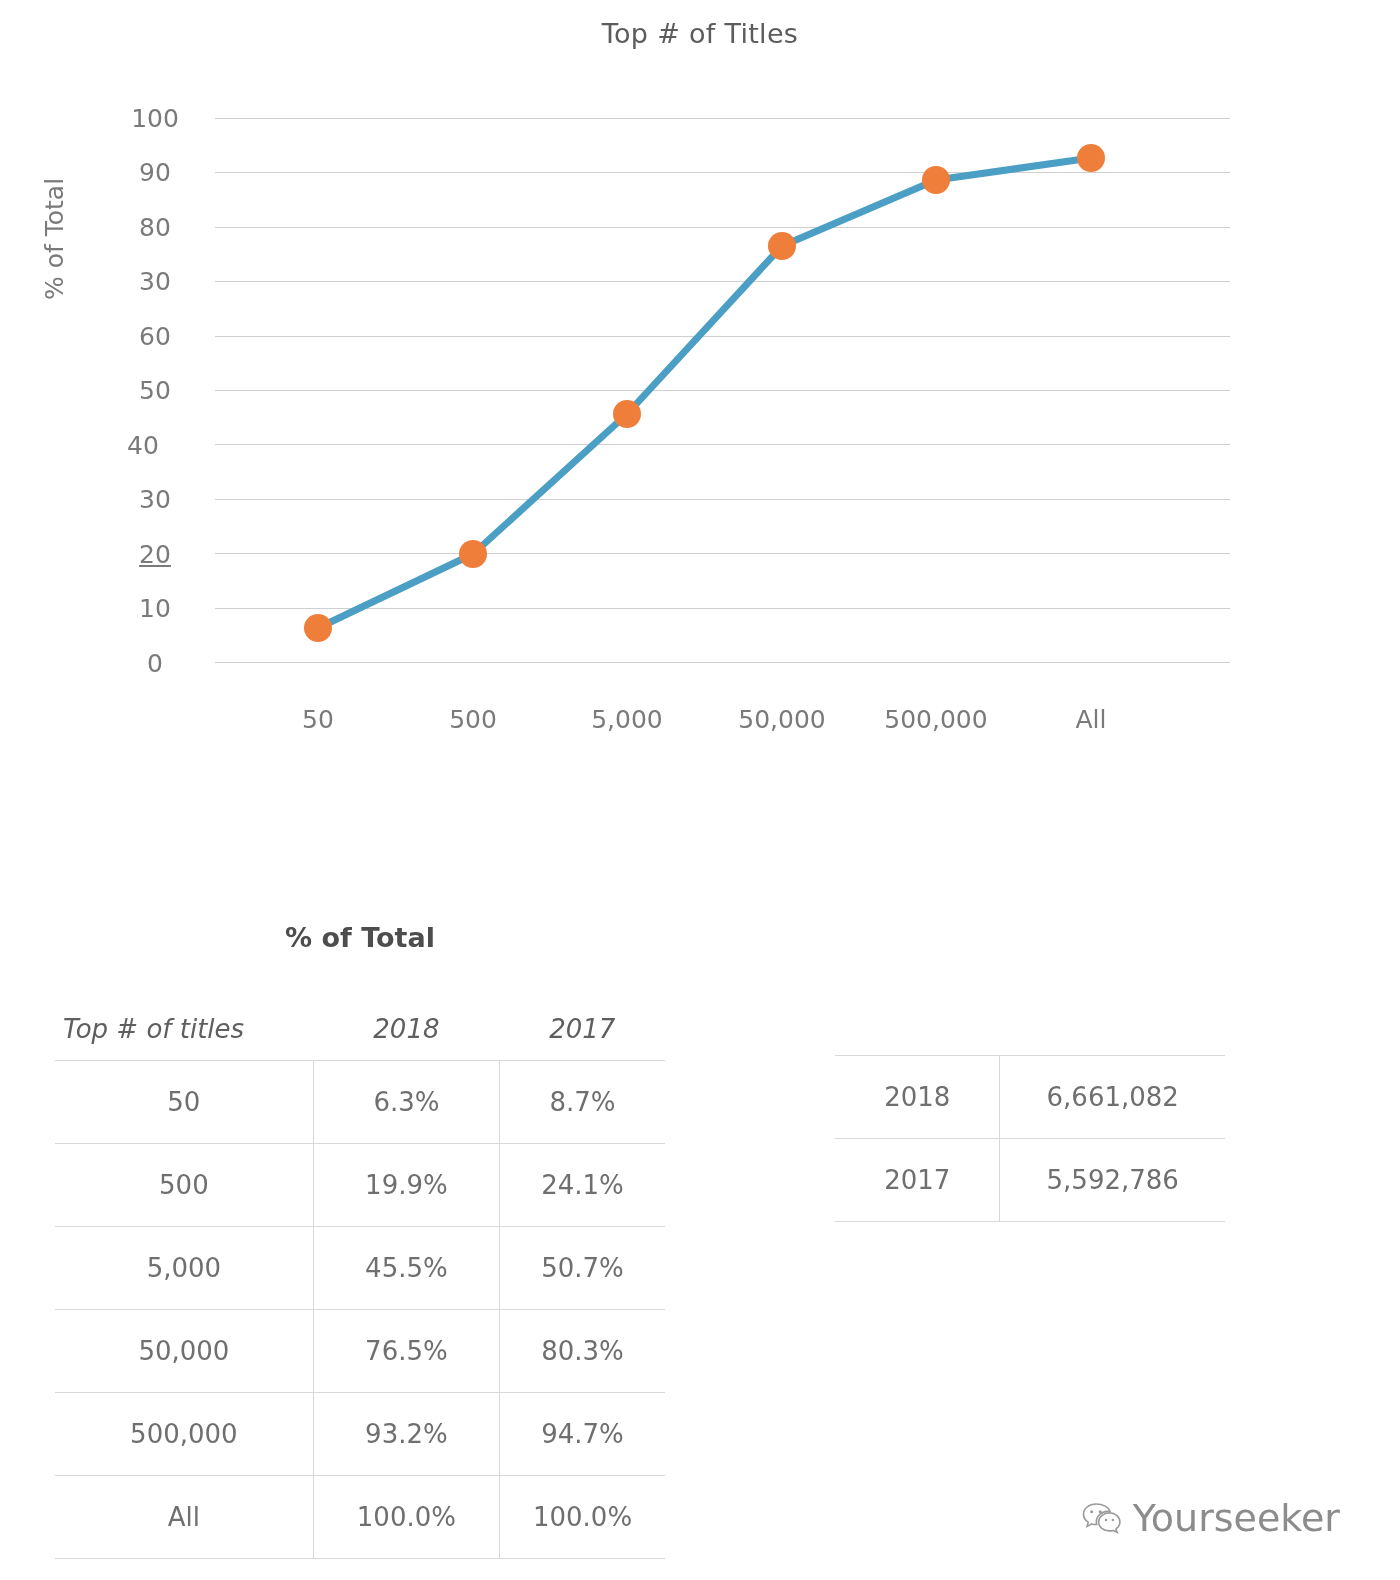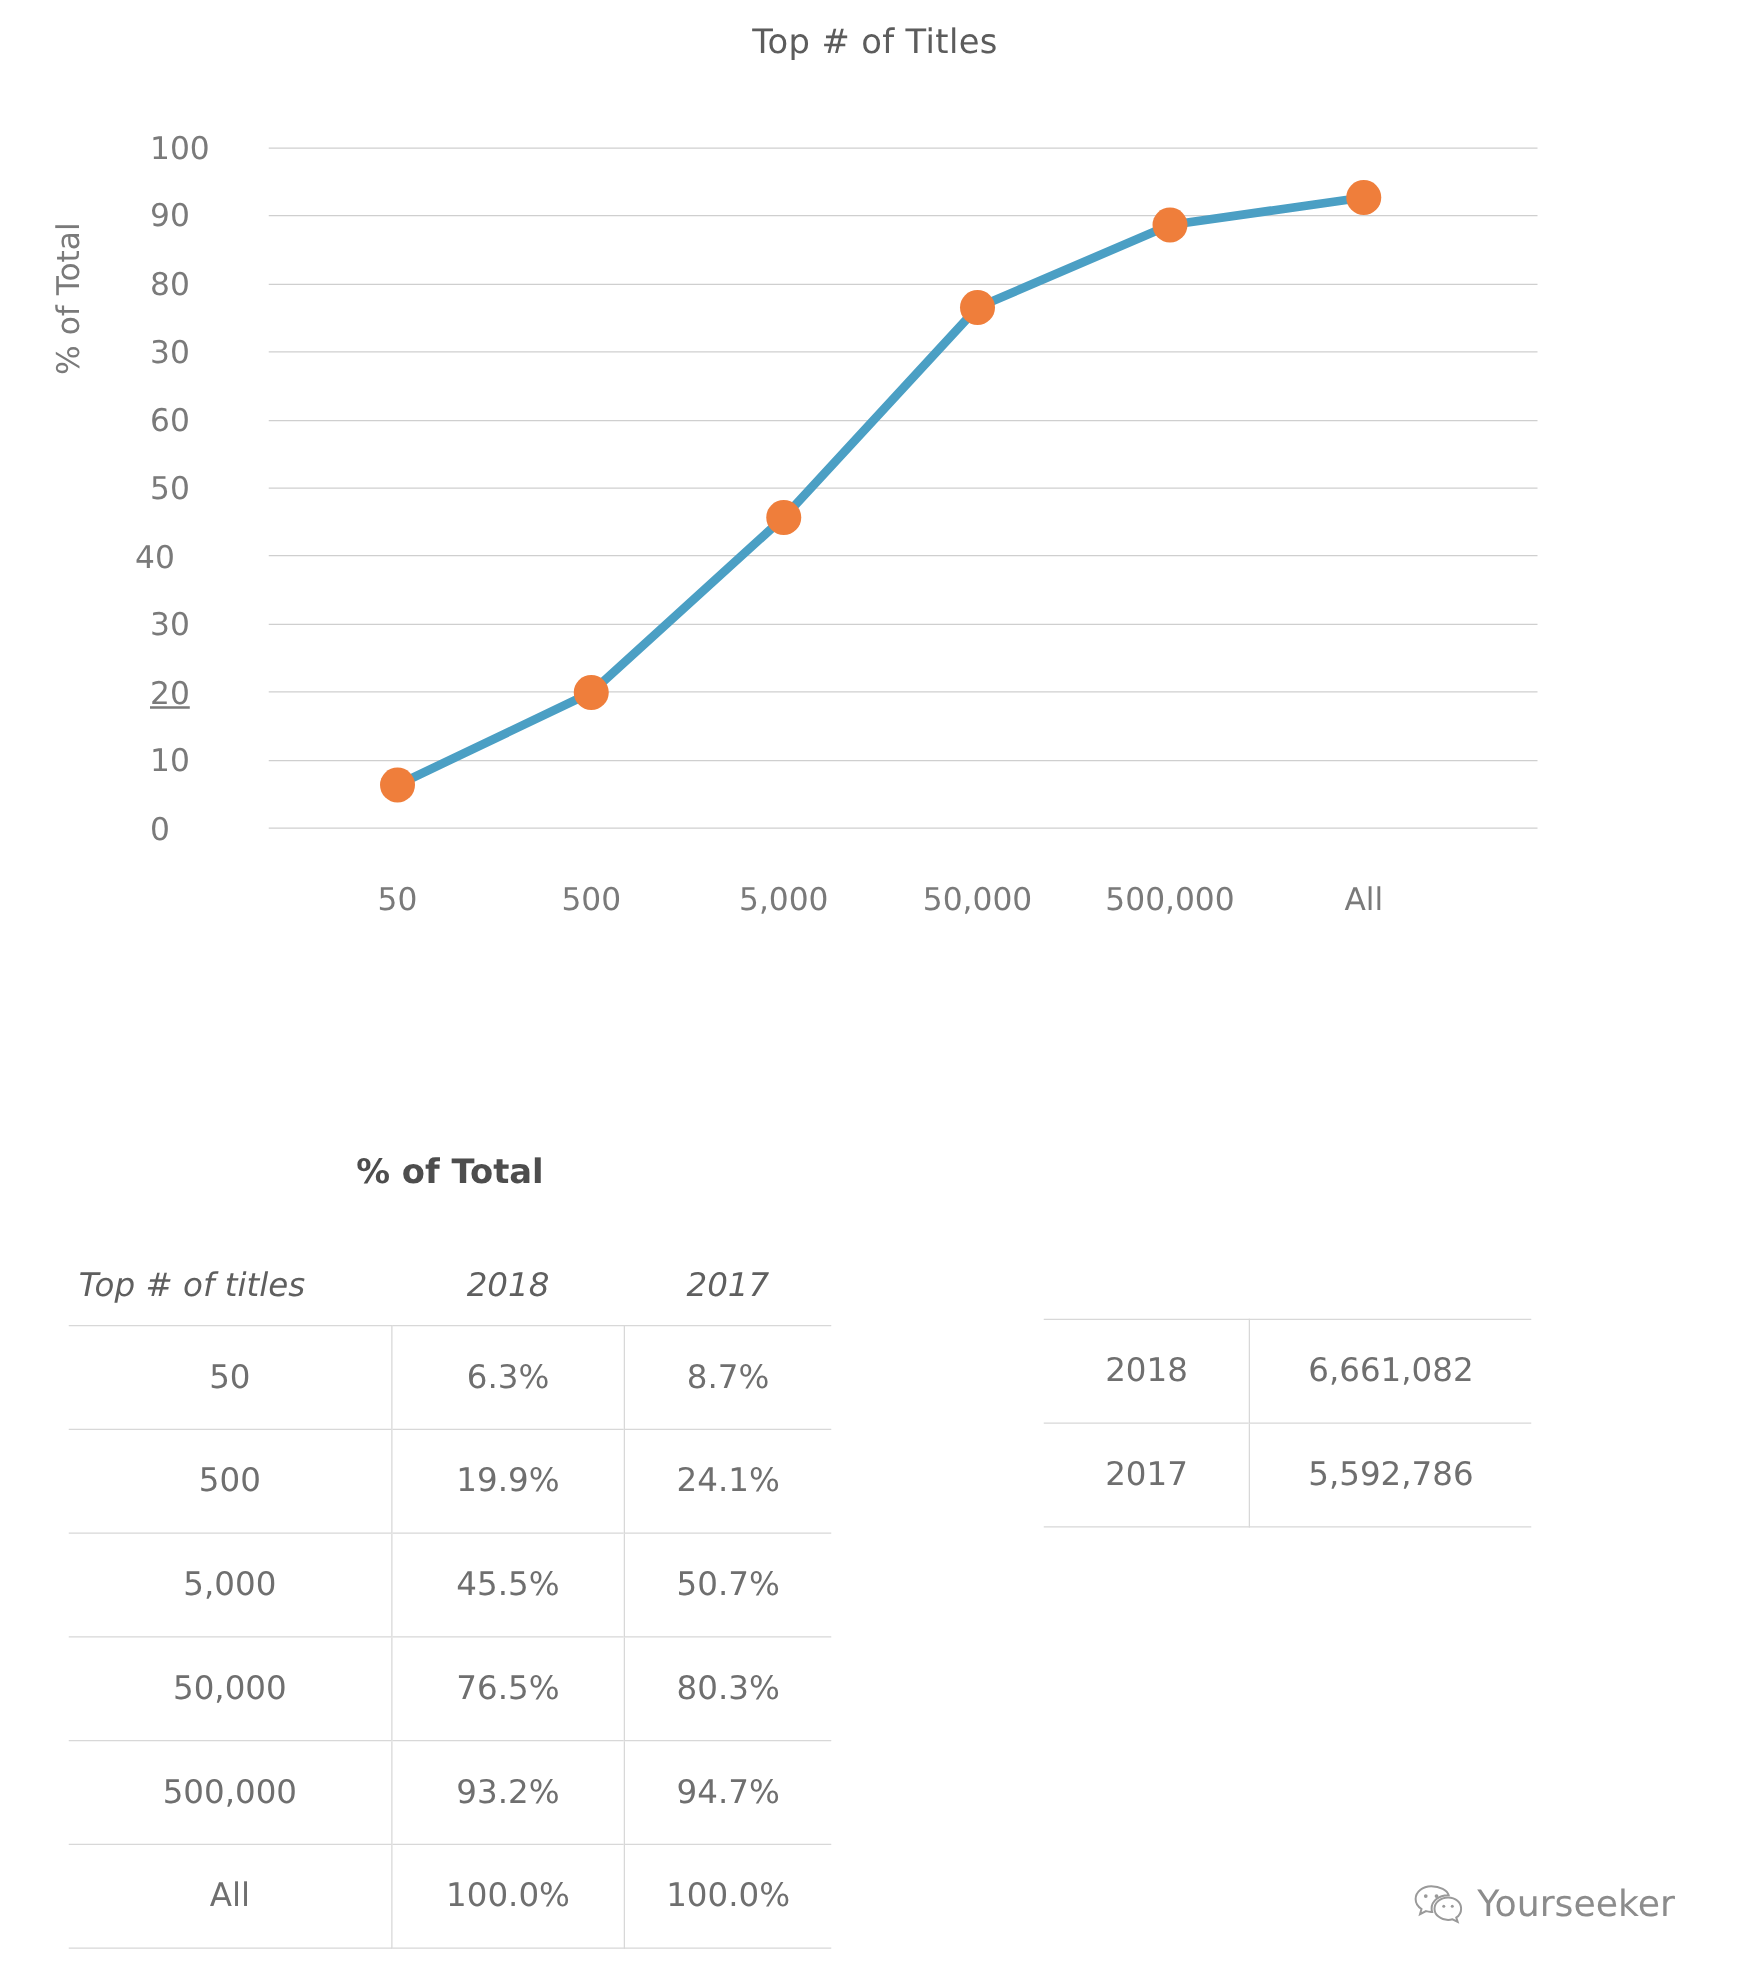--- a/index.html
+++ b/index.html
@@ -44,21 +44,21 @@
   .gridline {
     position: absolute;
     left: 0;
     width: 100%;
     height: 1px;
     background: #cfcfcf;
   }
   .ylabel-txt {
     position: absolute;
     width: 70px;
-    text-align: left;
+    text-align: center;
     font-size: 25px;
     color: #7a7a7a;
   }
   #yaxis-title {
     position: absolute;
     left: 40px;
     top: 300px;
     font-size: 25px;
     color: #7a7a7a;
     transform: rotate(-90deg);
@@ -172,21 +172,21 @@
 
   
   #watermark {
     position: absolute;
     right: 60px;
     bottom: 40px;
     display: flex;
     align-items: center;
     gap: 12px;
     color: #8c8c8c;
-    font-size: 29px;
+    font-size: 38px;
   }
   #wechat-icon {
     width: 40px;
     height: 34px;
     display: block;
   }
 </style>
 </head>
 <body>
 

